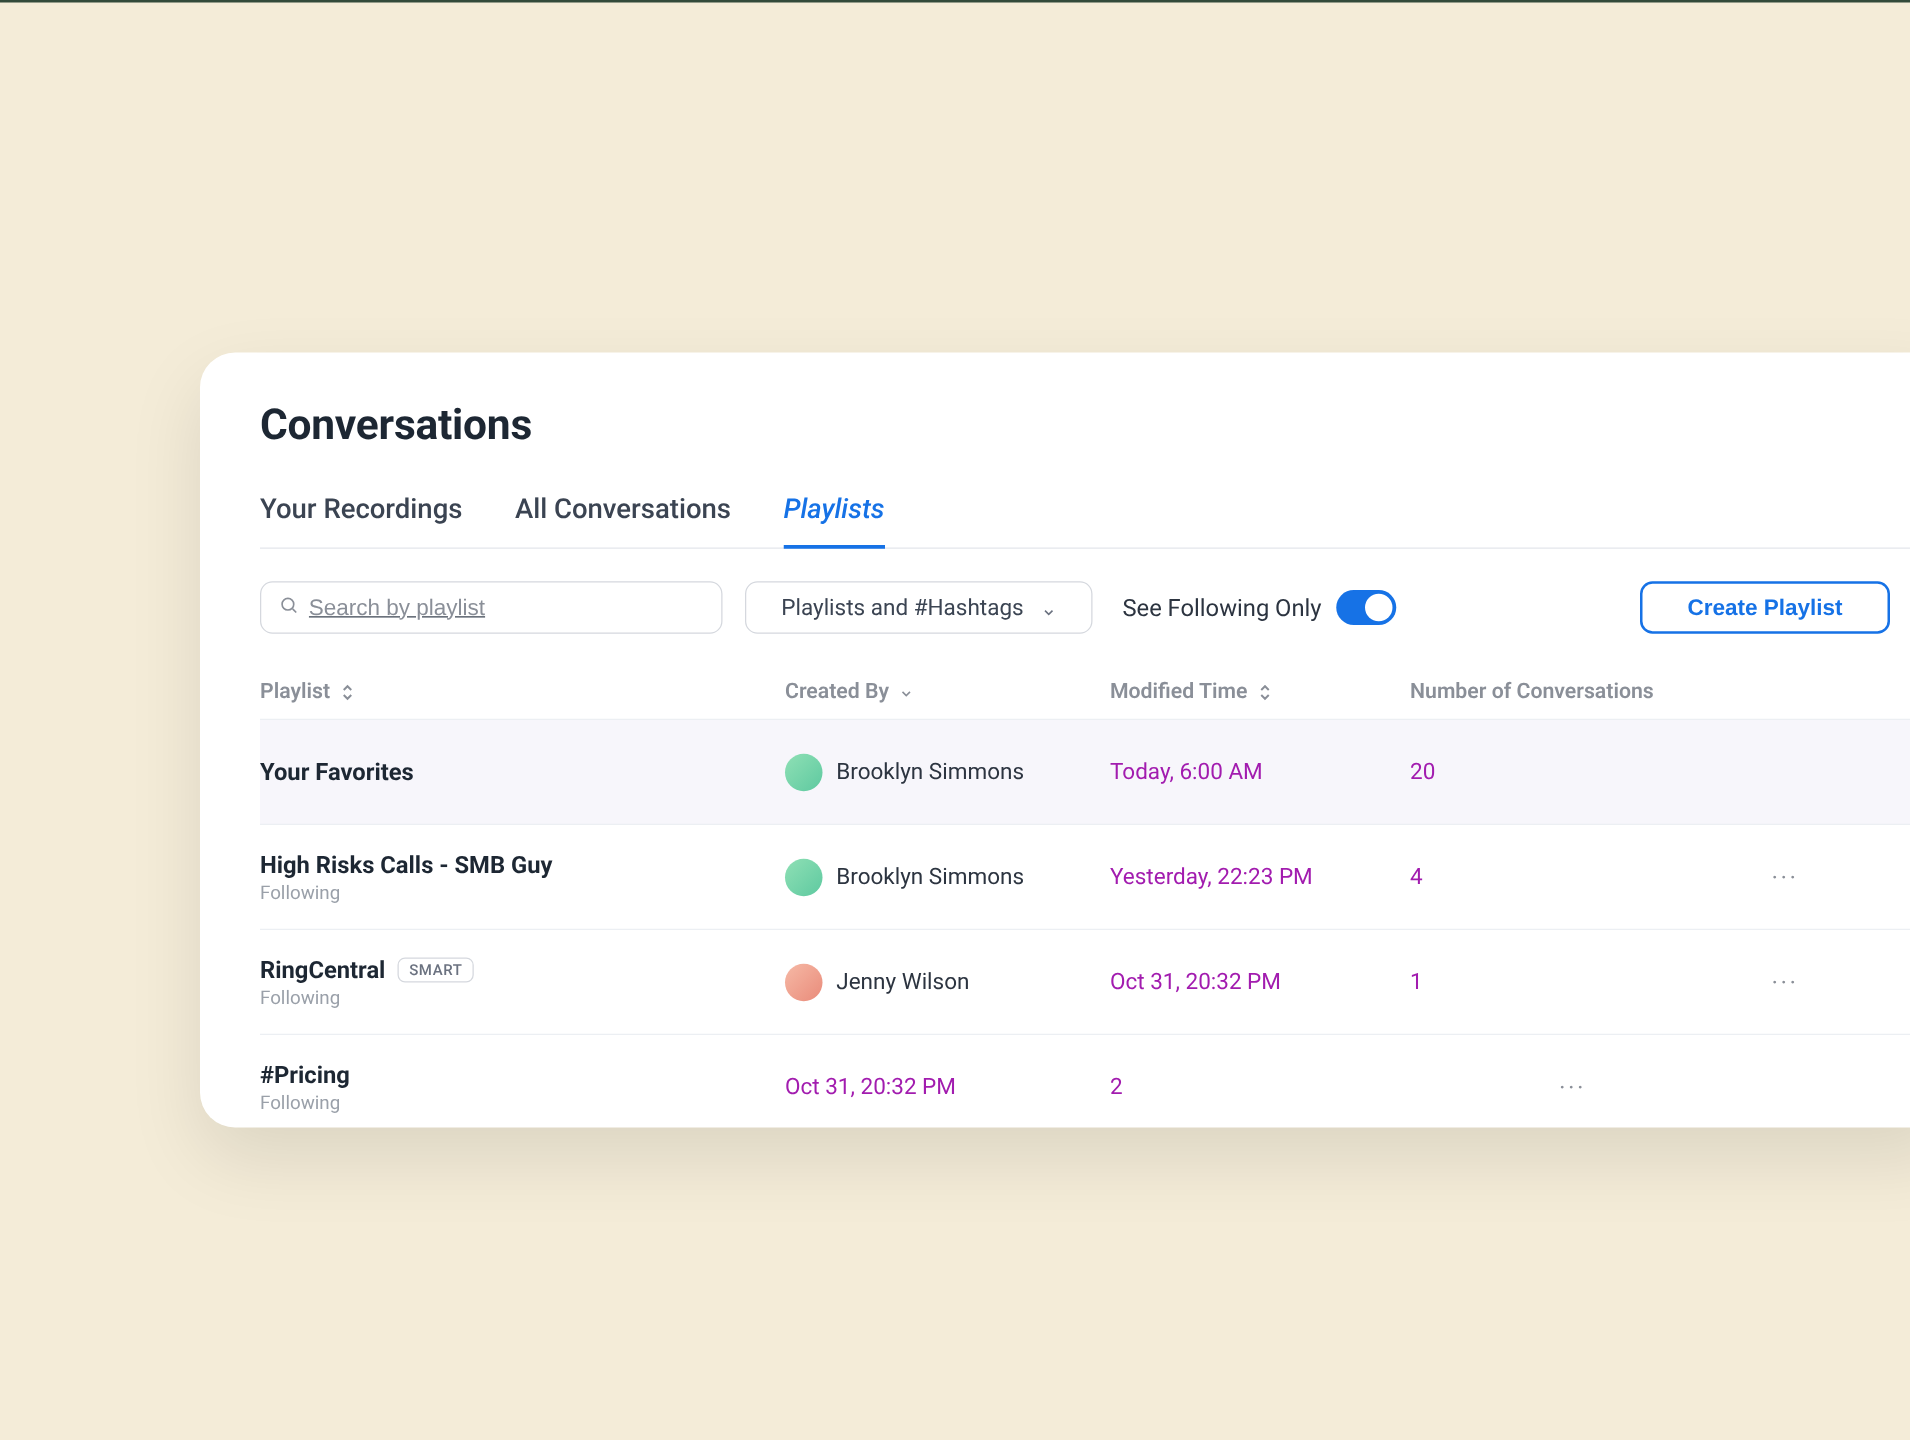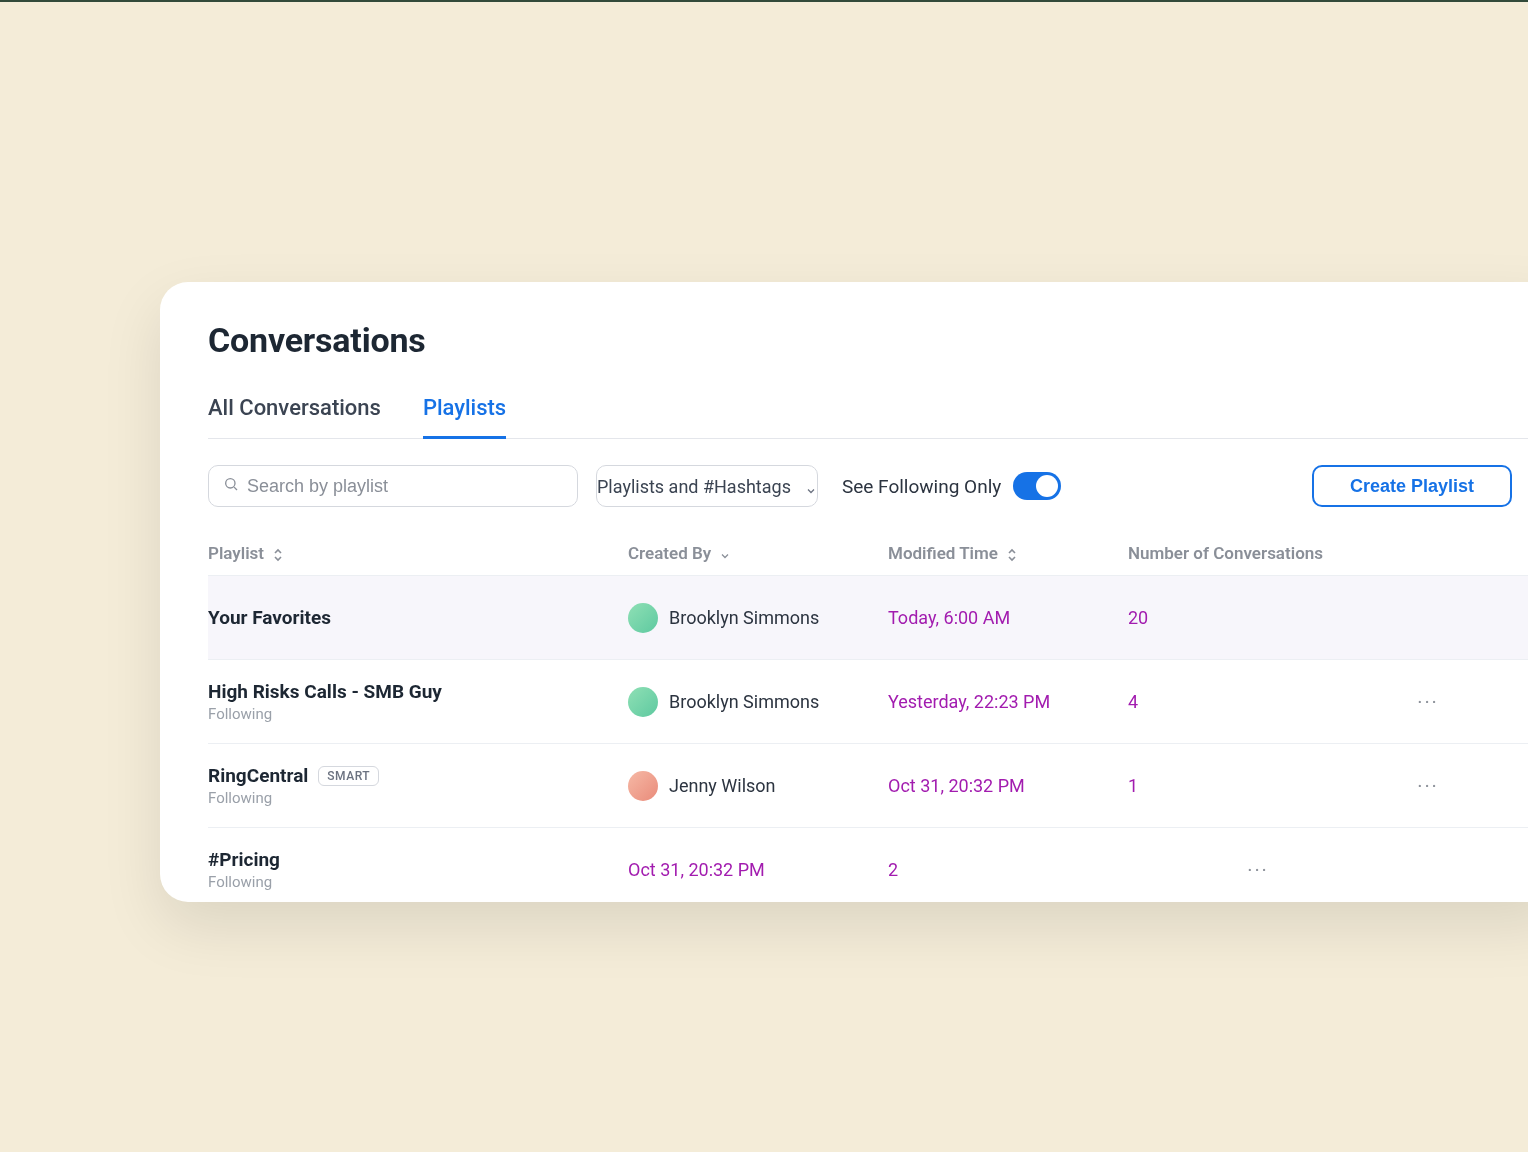--- a/index.html
+++ b/index.html
@@ -42,20 +42,21 @@
     color: #3b4452;
     padding-bottom: 16px;
     cursor: pointer;
     border-bottom: 3px solid transparent;
     position: relative;
     top: 1px;
   }
   .tab.active {
     color: #1672e6;
     border-bottom-color: #1672e6;
+    font-style: italic;
   }
   .toolbar {
     display: flex;
     align-items: center;
     gap: 18px;
     margin-top: 26px;
     padding-right: 48px;
   }
   .search-wrap {
     display: flex;
@@ -68,29 +69,30 @@
     color: #8a8f98;
     gap: 8px;
   }
   .search-wrap input {
     border: none;
     outline: none;
     font-size: 18px;
     color: #3b4452;
     flex: 1;
     background: transparent;
+    text-decoration: underline;
   }
   .search-wrap input::placeholder { color: #8a8f98; }
   .dropdown {
     display: flex;
     align-items: center;
     height: 42px;
     border: 1px solid #d5d8de;
     border-radius: 10px;
-    padding: 0 0;
+    padding: 0 28px;
     color: #3b4452;
     font-size: 18px;
     gap: 14px;
     cursor: pointer;
   }
   .chev { width: 12px; height: 12px; display:inline-block; }
   .follow-wrap {
     display: flex;
     align-items: center;
     gap: 12px;
@@ -203,20 +205,21 @@
     width: 12px; height: 14px; display:inline-block;
   }
 </style>
 </head>
 <body>
 
 <div class="card">
   <h1 class="page-title">Conversations</h1>
 
   <div class="tabs" id="tabs">
+      <div class="tab">Your Recordings</div>
       <div class="tab">All Conversations</div>
       <div class="tab active">Playlists</div>
     </div>
 
   <div class="toolbar">
     <div class="search-wrap">
       <span>
         <svg viewBox="0 0 24 24" width="16" height="16" fill="none" stroke="#8a8f98" stroke-width="2">
           <circle cx="11" cy="11" r="7"></circle>
             <line x1="21" y1="21" x2="16.65" y2="16.65"></line>

